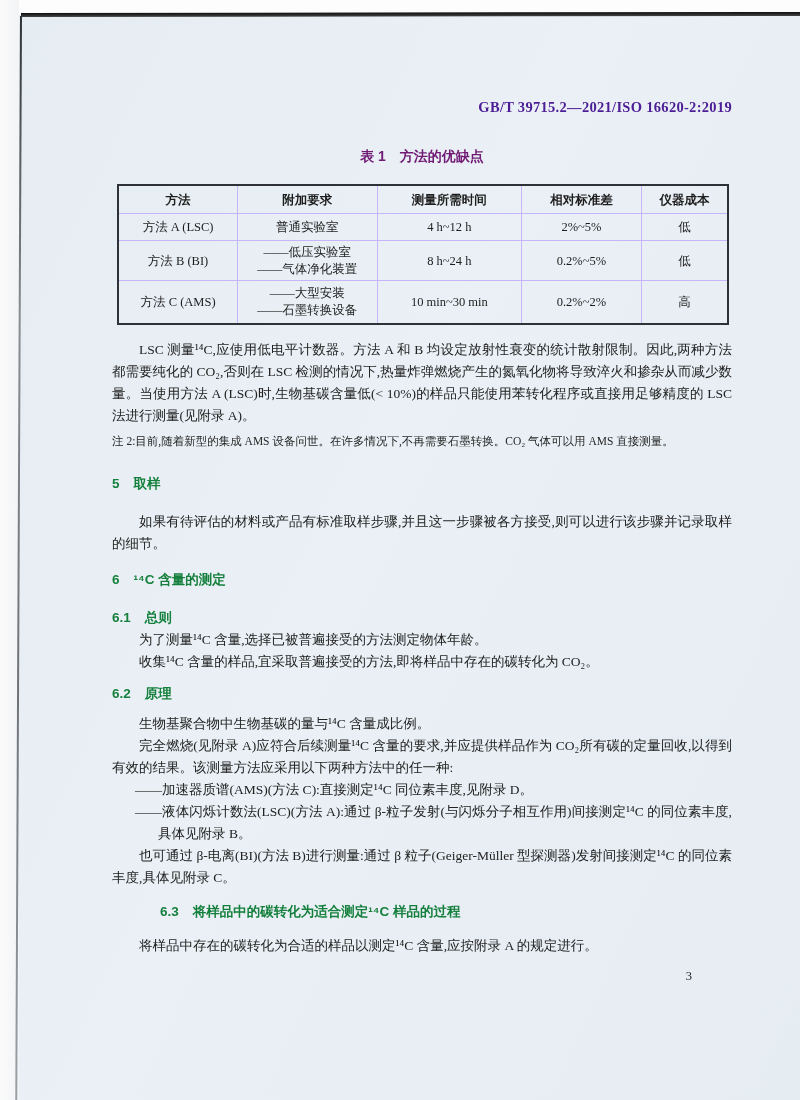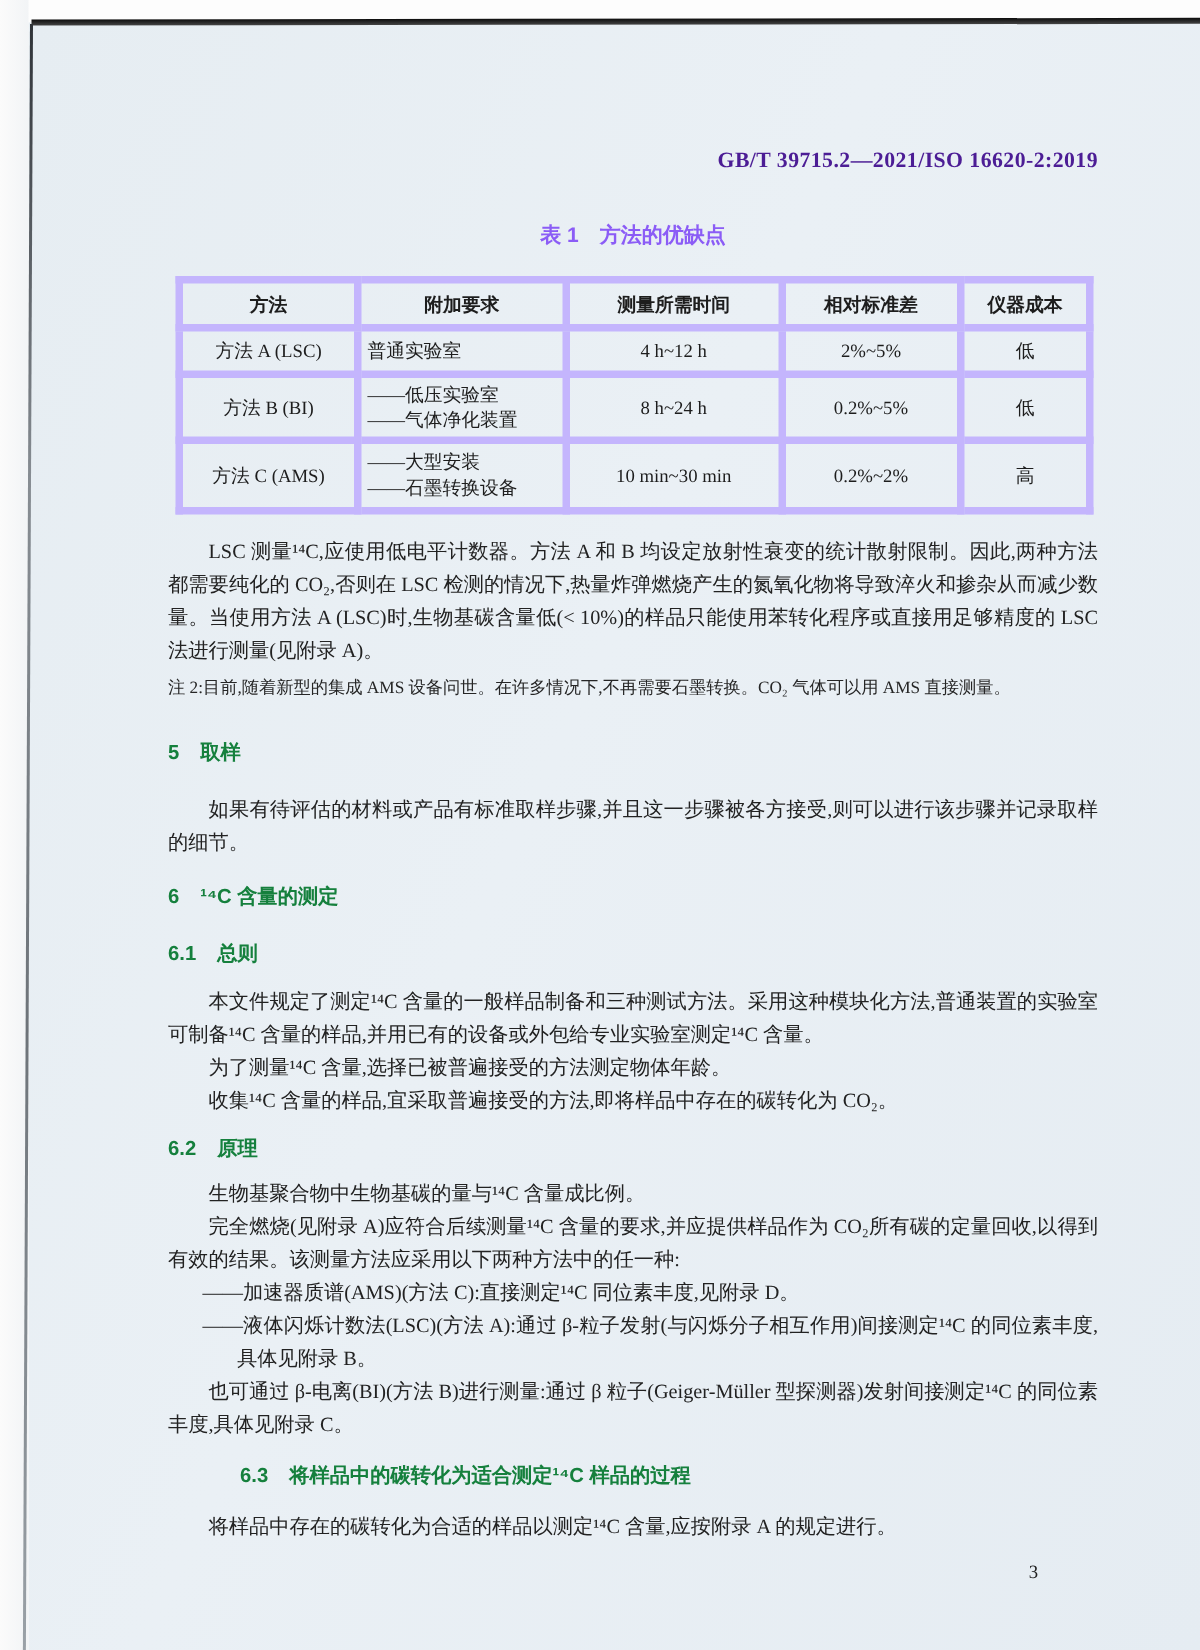--- a/index.html
+++ b/index.html
@@ -30,35 +30,35 @@
     position:absolute; left:112px; top:0; width:620px;
     color:#222; font-size:13.5px; line-height:22px; text-align:justify;
   }
   .doc-number {
     margin-top:96px; text-align:right; font-weight:bold;
     font-size:14.5px; letter-spacing:.3px; color:#4c1d95; line-height:22px;
   }
   .heading-font { font-family:"Liberation Sans","DejaVu Sans",sans-serif; }
   .table-caption {
     margin-top:28px; text-align:center; font-weight:bold; font-size:14px;
-    line-height:20px; color:#8b5cf6;
+    line-height:20px; color:#701a75;
   }
   .table-caption .cap-label { margin-right:14px; }
   table.methods {
     margin-top:18px; margin-left:5px; width:612px;
     border-collapse:collapse; border:2px solid #2e3236;
     font-size:12.5px; color:#1d1d1d;
   }
-  table.methods th, table.methods td { border:5px solid #c4b5fd; padding:0 4px; }
+  table.methods th, table.methods td { border:1px solid #c4b5fd; padding:0 4px; }
   table.methods th {
     height:27px; font-weight:bold; text-align:center;
     font-family:"Liberation Sans","DejaVu Sans",sans-serif;
   }
   td.c { text-align:center; }
-  td.req { text-align:left; padding-left:10px; line-height:17px; }
+  td.req { text-align:center; padding-left:10px; line-height:17px; }
   tr.row-a td { height:26px; }
   tr.row-b td { height:39px; }
   tr.row-c td { height:42px; }
   .para { text-indent:2em; margin:0; }
   .mt14 { margin-top:14px; }
   .note {
     margin-top:5px; font-size:11.5px; line-height:18.5px;
     padding-left:42px; text-indent:-42px; color:#262626;
   }
   .sec-heading {
@@ -143,21 +143,20 @@
   </div>
   <p class="para" style="margin-top:16px;">如果有待评估的材料或产品有标准取样步骤,并且这一步骤被各方接受,则可以进行该步骤并记录取样的细节。</p>
 
   <div class="sec-heading" style="margin-top:14px;">
     <span class="sec-num">6</span><span>¹⁴C 含量的测定</span>
   </div>
 
   <div class="sec-heading" style="margin-top:16px;">
     <span class="sec-num">6.1</span><span>总则</span>
   </div>
-  <p class="para" style="margin-top:10px;">本文件规定了测定¹⁴C 含量的一般样品制备和三种测试方法。采用这种模块化方法,普通装置的实验室可制备¹⁴C 含量的样品,并用已有的设备或外包给专业实验室测定¹⁴C 含量。</p>
   <p class="para">为了测量¹⁴C 含量,选择已被普遍接受的方法测定物体年龄。</p>
   <p class="para">收集¹⁴C 含量的样品,宜采取普遍接受的方法,即将样品中存在的碳转化为 CO₂。</p>
 
   <div class="sec-heading" style="margin-top:10px;">
     <span class="sec-num">6.2</span><span>原理</span>
   </div>
   <p class="para" style="margin-top:8px;">生物基聚合物中生物基碳的量与¹⁴C 含量成比例。</p>
   <p class="para">完全燃烧(见附录 A)应符合后续测量¹⁴C 含量的要求,并应提供样品作为 CO₂所有碳的定量回收,以得到有效的结果。该测量方法应采用以下两种方法中的任一种:</p>
   <p class="hang">——加速器质谱(AMS)(方法 C):直接测定¹⁴C 同位素丰度,见附录 D。</p>
   <p class="hang">——液体闪烁计数法(LSC)(方法 A):通过 β-粒子发射(与闪烁分子相互作用)间接测定¹⁴C 的同位素丰度,具体见附录 B。</p>

